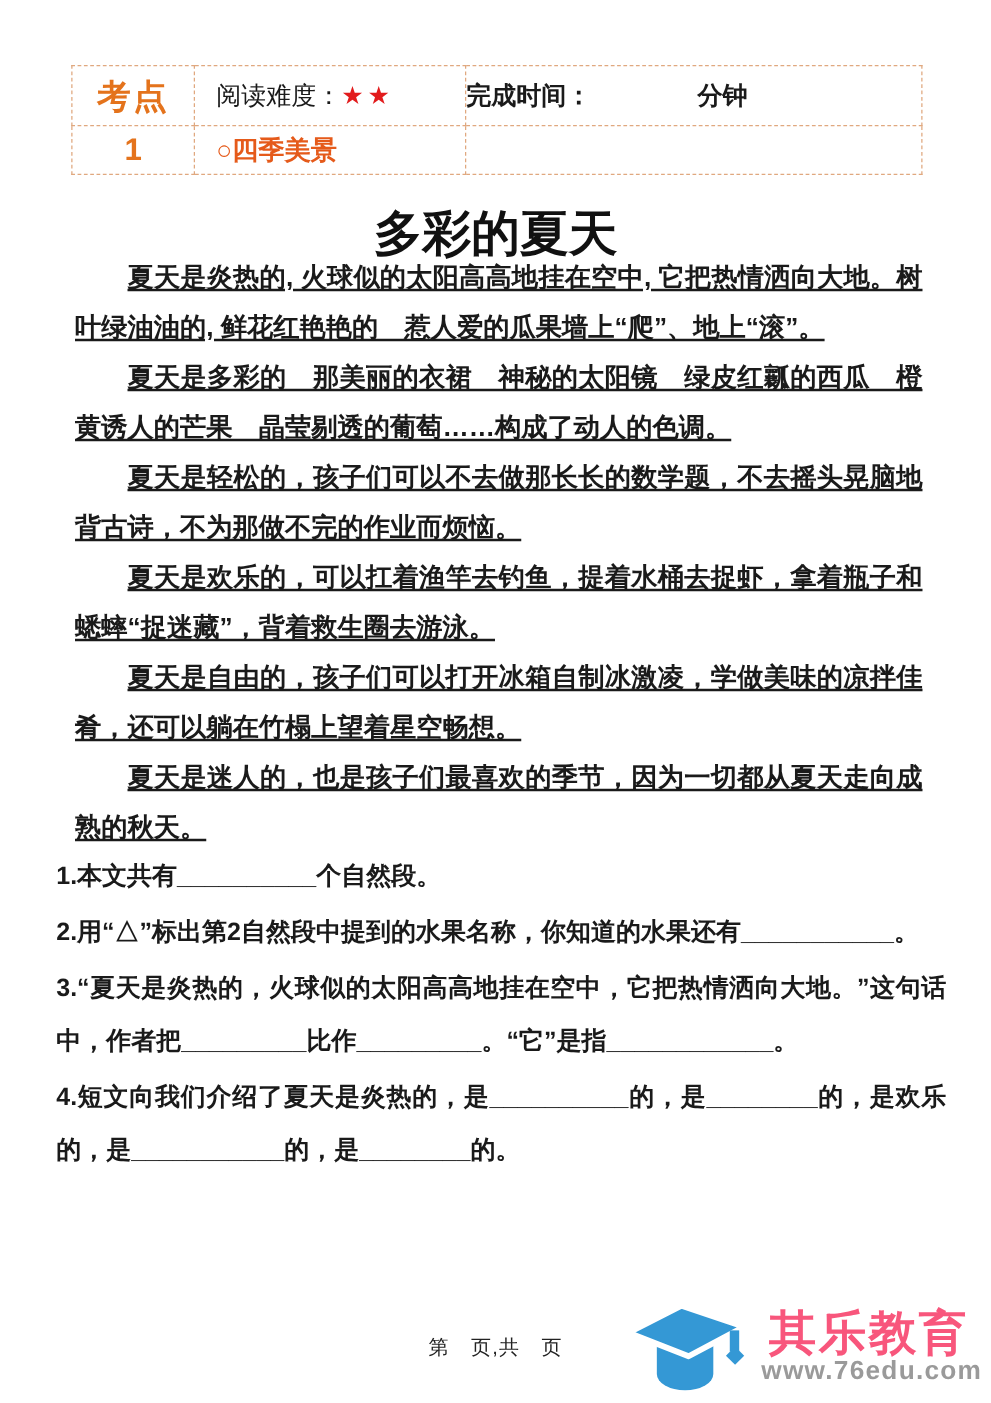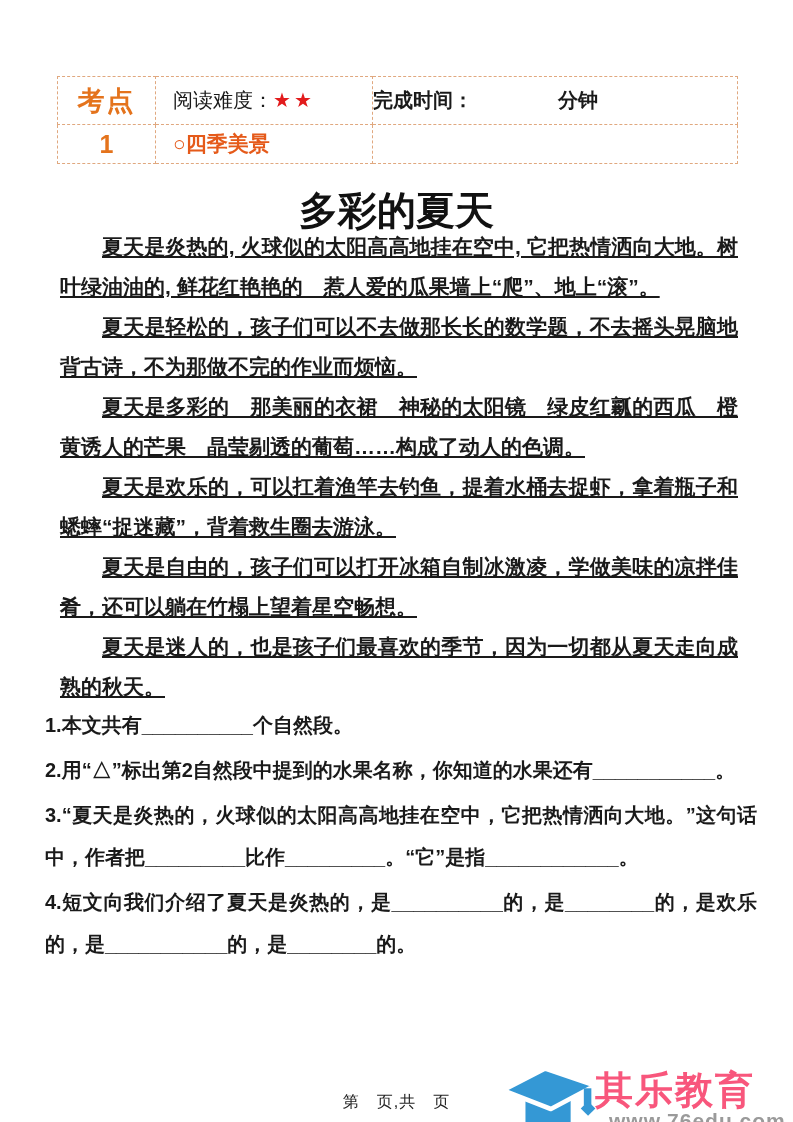--- a/index.html
+++ b/index.html
@@ -4,21 +4,21 @@
 <style>
   * { margin:0; padding:0; box-sizing:border-box; }
   html,body { width:793px; height:1122px; }
   body {
     background:#ffffff;
     font-family:"Liberation Sans", sans-serif;
     color:#1a1a1a;
     position:relative;
     overflow:hidden;
   }
-  .page { position:absolute; inset:0; background:#ffffff;margin-top:24px; }
+  .page { position:absolute; inset:0; background:#ffffff; }
 
   
   .header-table {
     position:absolute; left:57px; top:52px; width:680px; height:88px;
     border-collapse:collapse; table-layout:fixed;
   }
   .header-table td { border:1px dashed #e0a87f; vertical-align:middle; }
   .col-1 { width:98px; }
   .col-2 { width:217px; }
   .col-3 { width:365px; }
@@ -58,21 +58,21 @@
   
   .footer {
     position:absolute; left:0; top:1068px; width:793px;
     text-align:center; font-size:16px; color:#222; letter-spacing:1px;
   }
 
   
   .logo { position:absolute; left:495px; top:1035px; width:290px; height:82px; }
   .logo .cap { position:absolute; left:0; top:2px; width:108px; height:80px; }
   .logo .brand {
-    position:absolute; left:100px; top:6px; width:178px;
+    position:absolute; left:120px; top:6px; width:178px;
     font-size:38px; font-weight:bold; color:#f8567c; letter-spacing:2px;
     white-space:nowrap;
   }
   .logo .url {
     position:absolute; left:114px; top:50px; width:176px;
     font-size:21px; font-weight:bold; color:#9a9a9a; letter-spacing:1px;
     white-space:nowrap;
   }
 </style>
 </head>
@@ -102,22 +102,22 @@
       </td>
       <td></td>
     </tr>
   </tbody>
     </table>
 
   <h1 class="title">多彩的夏天</h1>
 
   <div class="article">
     <p>夏天是炎热的, 火球似的太阳高高地挂在空中, 它把热情洒向大地。树叶绿油油的, 鲜花红艳艳的　惹人爱的瓜果墙上“爬”、地上“滚”。</p>
+    <p>夏天是多彩的　那美丽的衣裙　神秘的太阳镜　绿皮红瓤的西瓜　橙黄诱人的芒果　晶莹剔透的葡萄……构成了动人的色调。</p>
     <p>夏天是轻松的，孩子们可以不去做那长长的数学题，不去摇头晃脑地背古诗，不为那做不完的作业而烦恼。</p>
-    <p>夏天是多彩的　那美丽的衣裙　神秘的太阳镜　绿皮红瓤的西瓜　橙黄诱人的芒果　晶莹剔透的葡萄……构成了动人的色调。</p>
     <p>夏天是欢乐的，可以扛着渔竿去钓鱼，提着水桶去捉虾，拿着瓶子和蟋蟀“捉迷藏”，背着救生圈去游泳。</p>
     <p>夏天是自由的，孩子们可以打开冰箱自制冰激凌，学做美味的凉拌佳肴，还可以躺在竹榻上望着星空畅想。</p>
     <p>夏天是迷人的，也是孩子们最喜欢的季节，因为一切都从夏天走向成熟的秋天。</p>
   </div>
 
   <div class="questions">
     <p>1.本文共有__________个自然段。</p>
     <p>2.用“△”标出第2自然段中提到的水果名称，你知道的水果还有___________。</p>
     <p>3.“夏天是炎热的，火球似的太阳高高地挂在空中，它把热情洒向大地。”这句话中，作者把_________比作_________。“它”是指____________。</p>
     <p>4.短文向我们介绍了夏天是炎热的，是__________的，是________的，是欢乐的，是___________的，是________的。</p>

